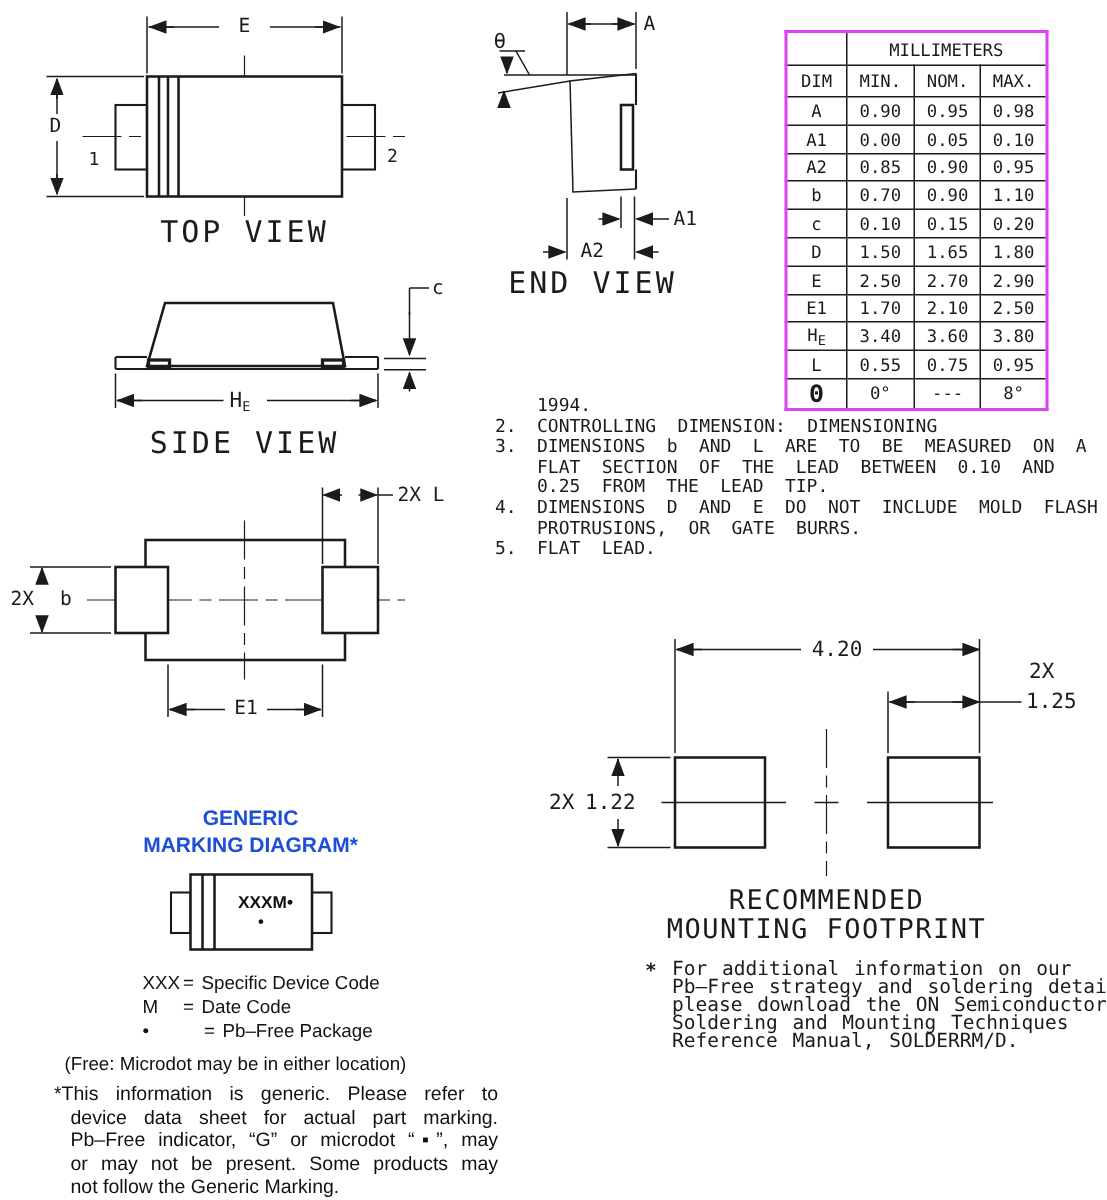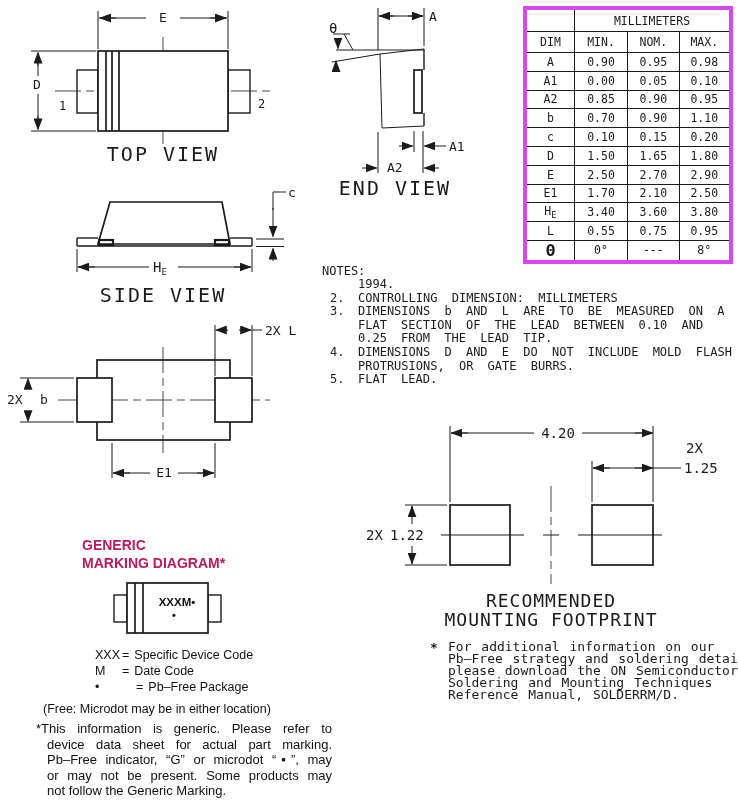--- a/index.html
+++ b/index.html
@@ -6,37 +6,37 @@
   #canvas{position:relative;width:738px;height:800px;background:#fff;overflow:hidden;
           font-family:"DejaVu Sans Mono",monospace;color:#1b1b1b;}
   svg{position:absolute;left:0;top:0;}
   .t{position:absolute;white-space:pre;color:#1b1b1b;font-family:"DejaVu Sans Mono",monospace;}
   .dim{font-size:13px;}
   .num{font-size:14px;}
   .viewlabel{font-size:20px;letter-spacing:2px;text-align:center;}
   .caption{font-size:18px;letter-spacing:1px;text-align:center;}
   .sub{font-size:9px;vertical-align:-3px;}
   
-  #dimtable{position:absolute;left:523px;top:6px;width:210px;border-collapse:collapse;
-            border:4px solid #d946ef;font-family:"DejaVu Sans Mono",monospace;}
+  #dimtable{position:absolute;left:523px;top:20px;width:176px;border-collapse:collapse;
+            border:2px solid #d946ef;font-family:"DejaVu Sans Mono",monospace;}
   #dimtable td,#dimtable th{border:1.2px solid #1b1b1b;text-align:center;vertical-align:middle;
             font-size:11.5px;font-weight:normal;padding:0;color:#1b1b1b;}
   #dimtable tr.h1 th{height:21px;}
   #dimtable tr.h2 th{height:20px;}
   #dimtable tr.d td{height:17.8px;}
   #dimtable td.theta{font-size:16px;font-weight:bold;}
   
   #notes{position:absolute;left:322px;top:264px;width:414px;font-size:12px;word-spacing:7px;}
   #notes .nline{height:13.6px;line-height:13.6px;white-space:pre;}
   #notes .nnum{display:inline-block;width:28px;margin-left:8px;word-spacing:0;}
   #notes .ntitle{height:14px;line-height:14px;}
   
   .sans{font-family:"Liberation Sans","DejaVu Sans",sans-serif;}
-  .mhead{position:absolute;left:82px;width:170px;text-align:left;font-weight:bold;
-         font-size:14px;color:#be185d;}
+  .mhead{position:absolute;left:82px;width:170px;text-align:center;font-weight:bold;
+         font-size:14px;color:#1d4ed8;}
   .legendrow{position:absolute;left:95px;font-size:12.5px;color:#111;height:15px;line-height:15px;}
   .legendrow .sym{display:inline-block;min-width:27px;}
   .legendrow.r3 .sym{min-width:41px;}
   .legendrow .eq{display:inline-block;margin-right:5px;}
   #mnote{position:absolute;left:43px;top:702px;font-size:12.5px;color:#111;}
   #fnleft{position:absolute;left:36px;top:721px;width:296px;font-size:13px;color:#111;}
   #fnleft div{line-height:15.5px;}
   #fnleft .just{text-align:justify;text-align-last:justify;}
   #fnleft .pl{padding-left:11px;}
   #fnright{position:absolute;left:448px;top:641px;font-size:13px;word-spacing:2px;}
@@ -309,23 +309,22 @@
       <tr class="d">
           <td class="theta">Θ</td>
           <td>0°</td>
           <td>---</td>
           <td>8°</td>
         </tr>
     </tbody>
   </table>
 
   <div id="notes">
-    <div class="ntitle">NOTES:</div>
     <div class="nline"><span class="nnum"></span><span>1994.</span></div>
-    <div class="nline"><span class="nnum">2.</span><span>CONTROLLING DIMENSION: MILLIMETERS</span></div>
+    <div class="nline"><span class="nnum">2.</span><span>CONTROLLING DIMENSION: DIMENSIONING</span></div>
     <div class="nline"><span class="nnum">3.</span><span>DIMENSIONS b AND L ARE TO BE MEASURED ON A</span></div>
     <div class="nline"><span class="nnum"></span><span>FLAT SECTION OF THE LEAD BETWEEN 0.10 AND</span></div>
     <div class="nline"><span class="nnum"></span><span>0.25 FROM THE LEAD TIP.</span></div>
     <div class="nline"><span class="nnum">4.</span><span>DIMENSIONS D AND E DO NOT INCLUDE MOLD FLASH</span></div>
     <div class="nline"><span class="nnum"></span><span>PROTRUSIONS, OR GATE BURRS.</span></div>
     <div class="nline"><span class="nnum">5.</span><span>FLAT LEAD.</span></div>
   </div>
 
   <div class="t num" style="left:536px;top:425px;width:44px;text-align:center;">4.20</div>
   <div class="t num" style="left:686px;top:440px;">2X</div>

